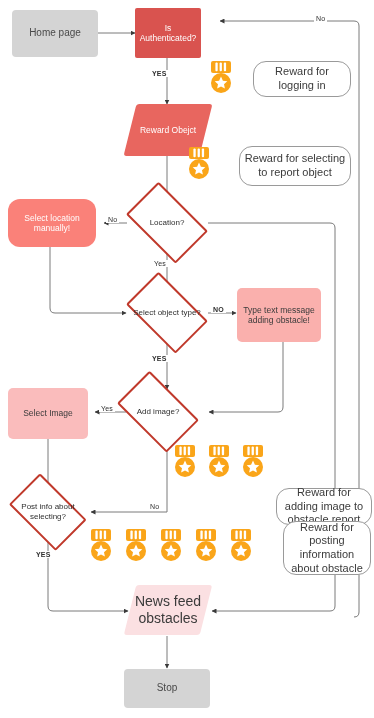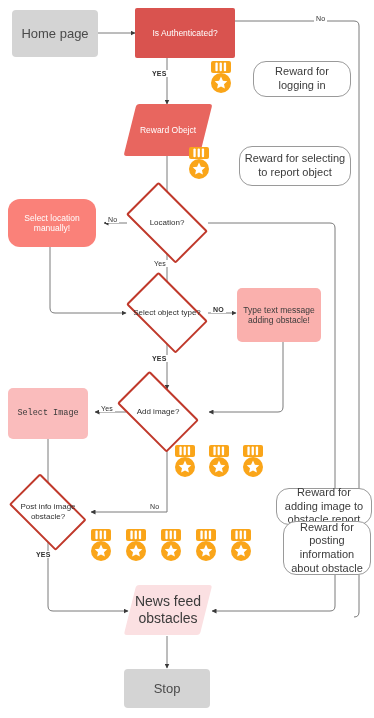--- a/index.html
+++ b/index.html
@@ -5,21 +5,21 @@
   html,body{margin:0;padding:0;background:#ffffff;}
   body{width:374px;height:718px;position:relative;overflow:hidden;
        font-family:"Liberation Sans","DejaVu Sans",sans-serif;}
   #canvas{position:absolute;left:0;top:0;width:374px;height:718px;}
   svg.edges{position:absolute;left:0;top:0;width:374px;height:718px;pointer-events:none;}
 
   .node{position:absolute;box-sizing:border-box;display:flex;align-items:center;
         justify-content:center;text-align:center;line-height:1.22;}
   .node span{display:block;padding:0 3px;}
 
-  .terminator{background:#d4d4d4;border-radius:4px;color:#4a4a4a;font-size:13px;}
+  .terminator{background:#d4d4d4;border-radius:4px;color:#4a4a4a;font-size:10px;}
 
   .process-dark{background:#d9534f;color:#ffffff;font-size:8.5px;border-radius:2px;}
 
   .io-para{color:#ffffff;font-size:8.5px;}
   .io-para .skew{position:absolute;left:0;top:0;right:0;bottom:0;
        background:#e8665f;transform:skewX(-14deg);border-radius:3px;z-index:0;}
   .io-para span{position:relative;z-index:1;}
 
   .io-para-light{color:#3b3b3b;font-size:14px;}
   .io-para-light .skew{position:absolute;left:0;top:0;right:0;bottom:0;
@@ -89,21 +89,21 @@
       <path d="M 359 33 L 359 612 Q 359 617 354 617"></path>
 
       <path d="M 167 636 L 167 668" marker-end="url(#arrow)"></path>
     </g>
   </svg>
 
   <div class="node terminator" style="left:12px;top:10px;width:86px;height:47px;">
     <span>Home page</span>
   </div>
 
-  <div class="node process-dark" style="left:135px;top:8px;width:100px;height:50px;">
+  <div class="node process-dark" style="left:135px;top:8px;width:66px;height:50px;">
     <span>Is Authenticated?</span>
   </div>
 
   <div class="node io-para" style="left:130px;top:104px;width:76px;height:52px;">
     <div class="skew"></div>
     <span>Reward Obejct</span>
   </div>
 
   <div class="node diamond" style="left:120px;top:193px;width:94px;height:60px;">
     <div class="dshape"></div>
@@ -121,27 +121,27 @@
 
   <div class="node box-pink2" style="left:237px;top:288px;width:84px;height:54px;">
     <span>Type text message adding obstacle!</span>
   </div>
 
   <div class="node diamond" style="left:111px;top:382px;width:94px;height:60px;">
     <div class="dshape"></div>
     <span>Add image?</span>
   </div>
 
-  <div class="node box-pink" style="left:8px;top:388px;width:80px;height:51px;font-family:Liberation Mono, monospace;">
+  <div class="node box-pink" style="left:8px;top:388px;width:80px;height:51px;">
     <span>Select Image</span>
   </div>
 
   <div class="node diamond" style="left:4px;top:484px;width:88px;height:56px;">
     <div class="dshape"></div>
-    <span>Post info image obstacle?</span>
+    <span>Post info about selecting?</span>
   </div>
 
   <div class="node io-para-light" style="left:130px;top:585px;width:76px;height:50px;">
     <div class="skew"></div>
     <span>News feed obstacles</span>
   </div>
 
   <div class="node terminator" style="left:124px;top:669px;width:86px;height:39px;">
     <span>Stop</span>
   </div>

